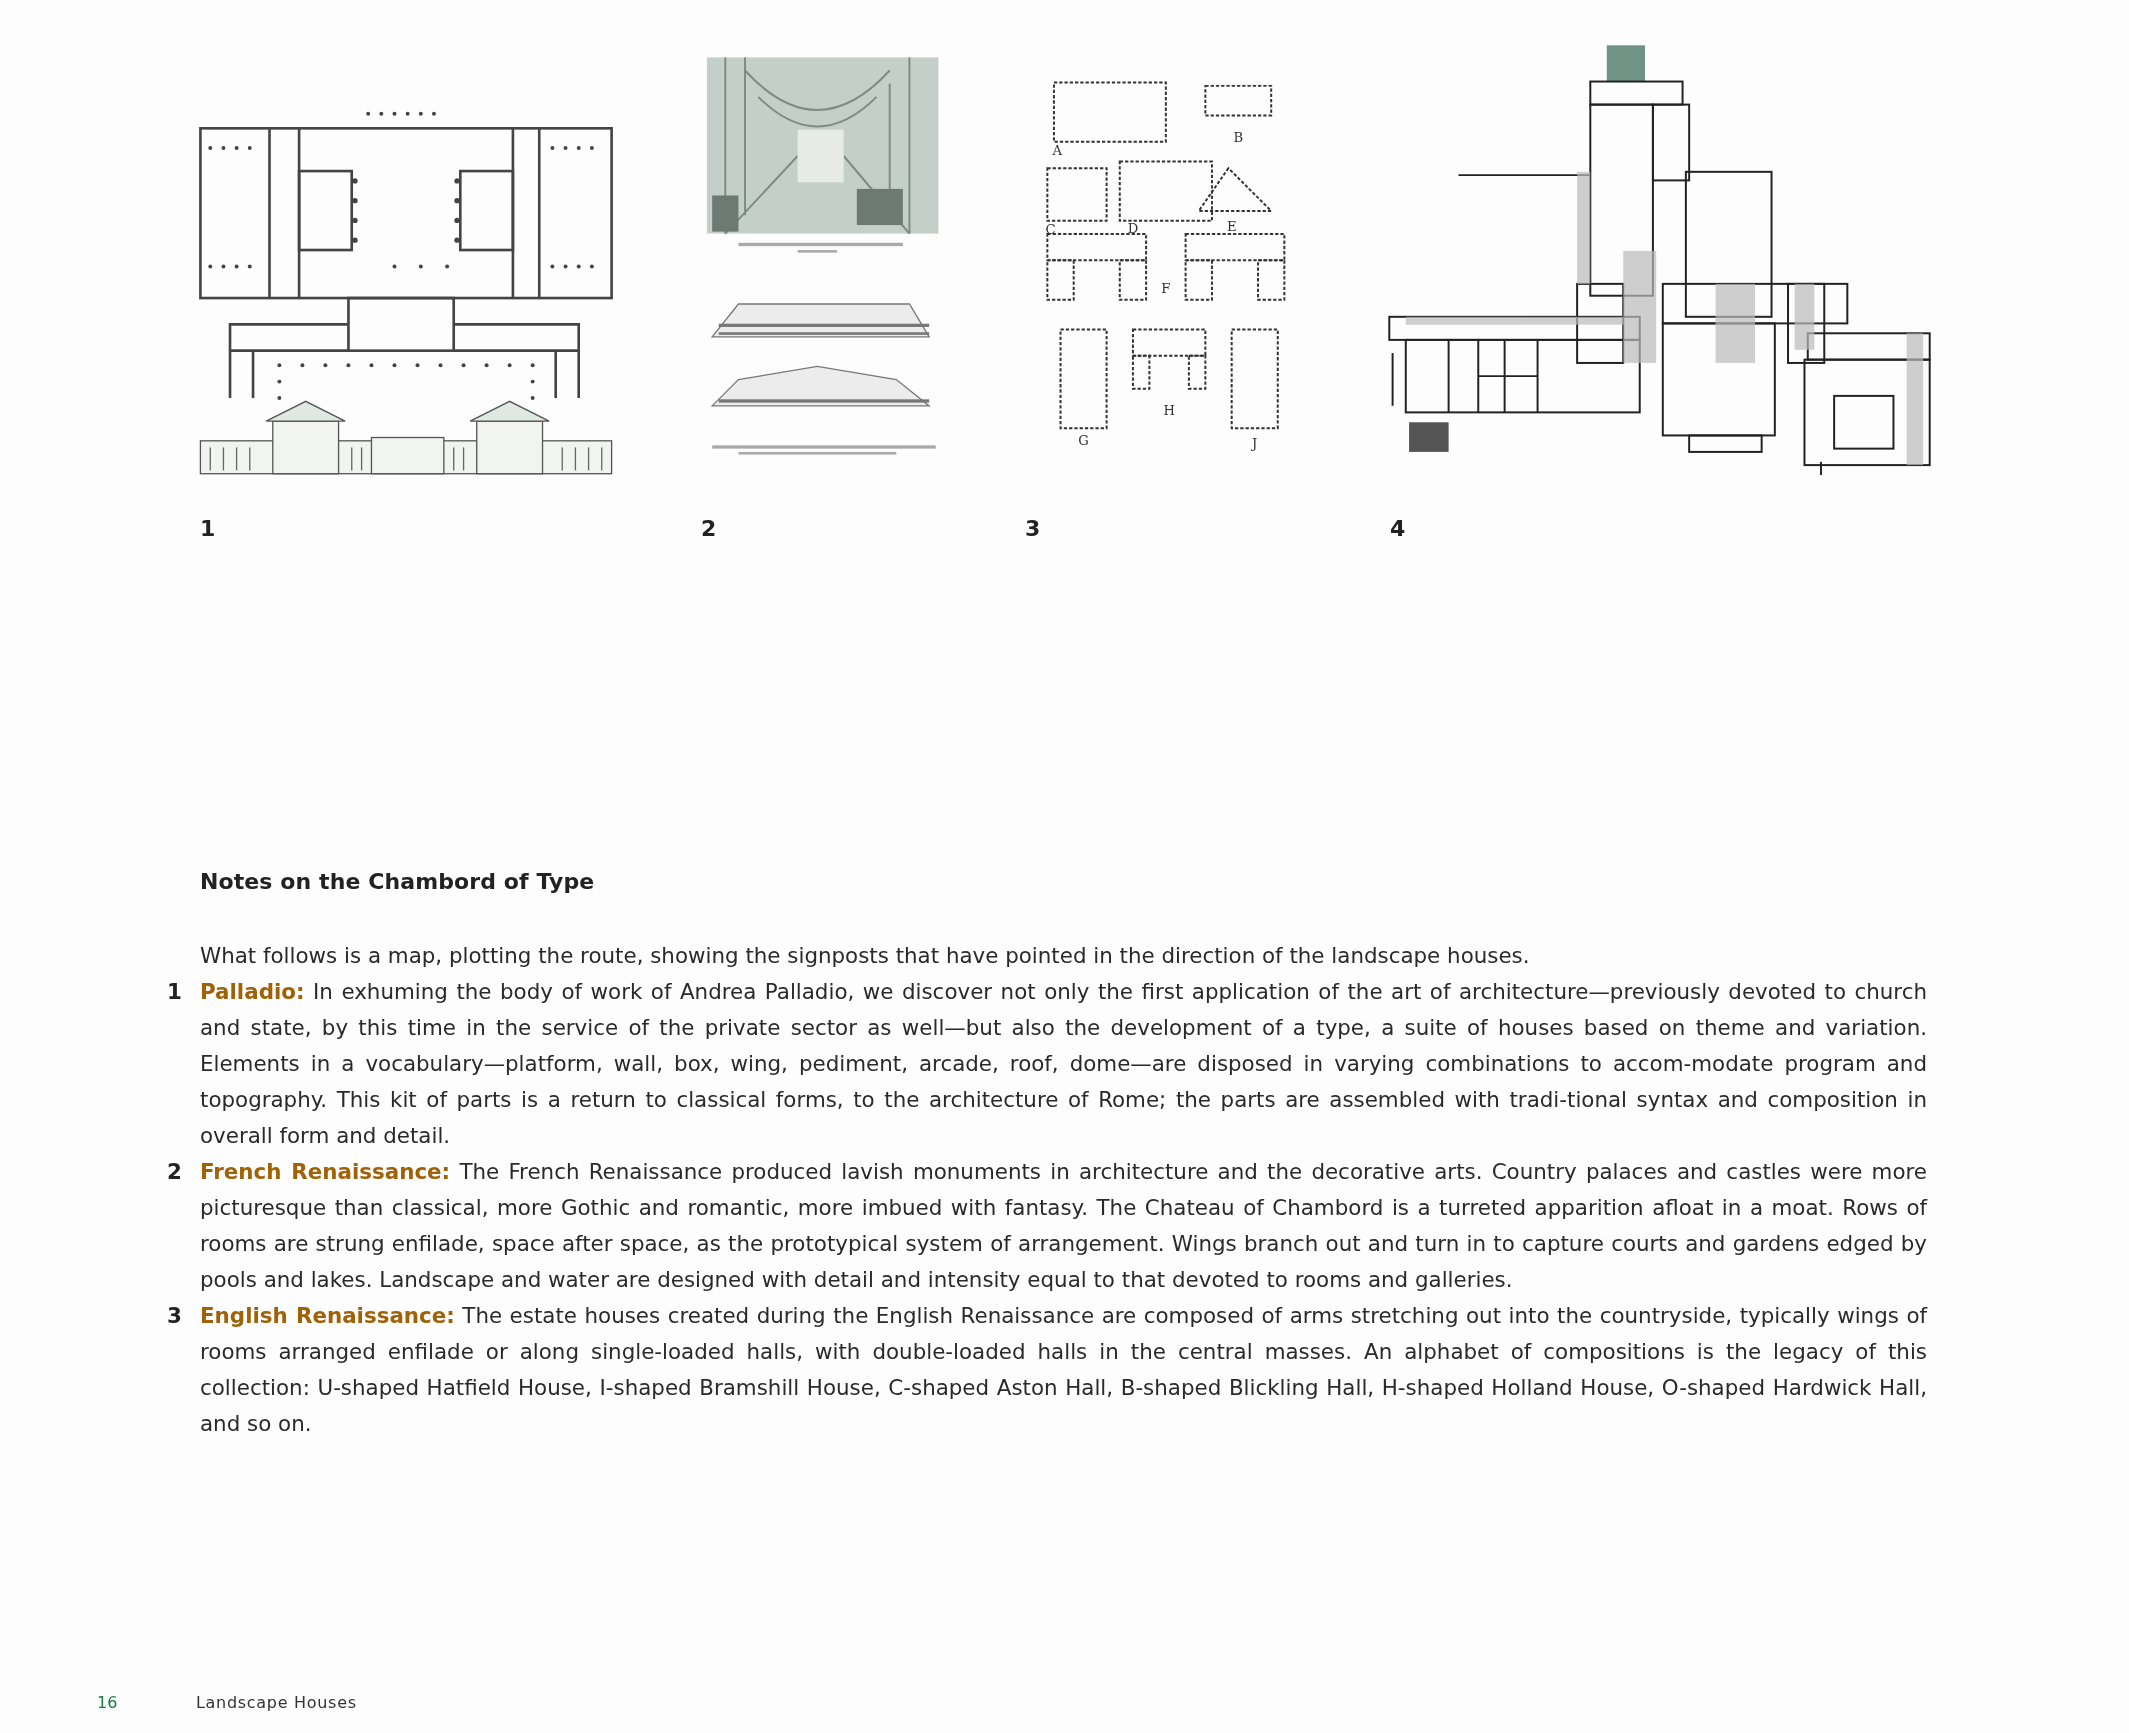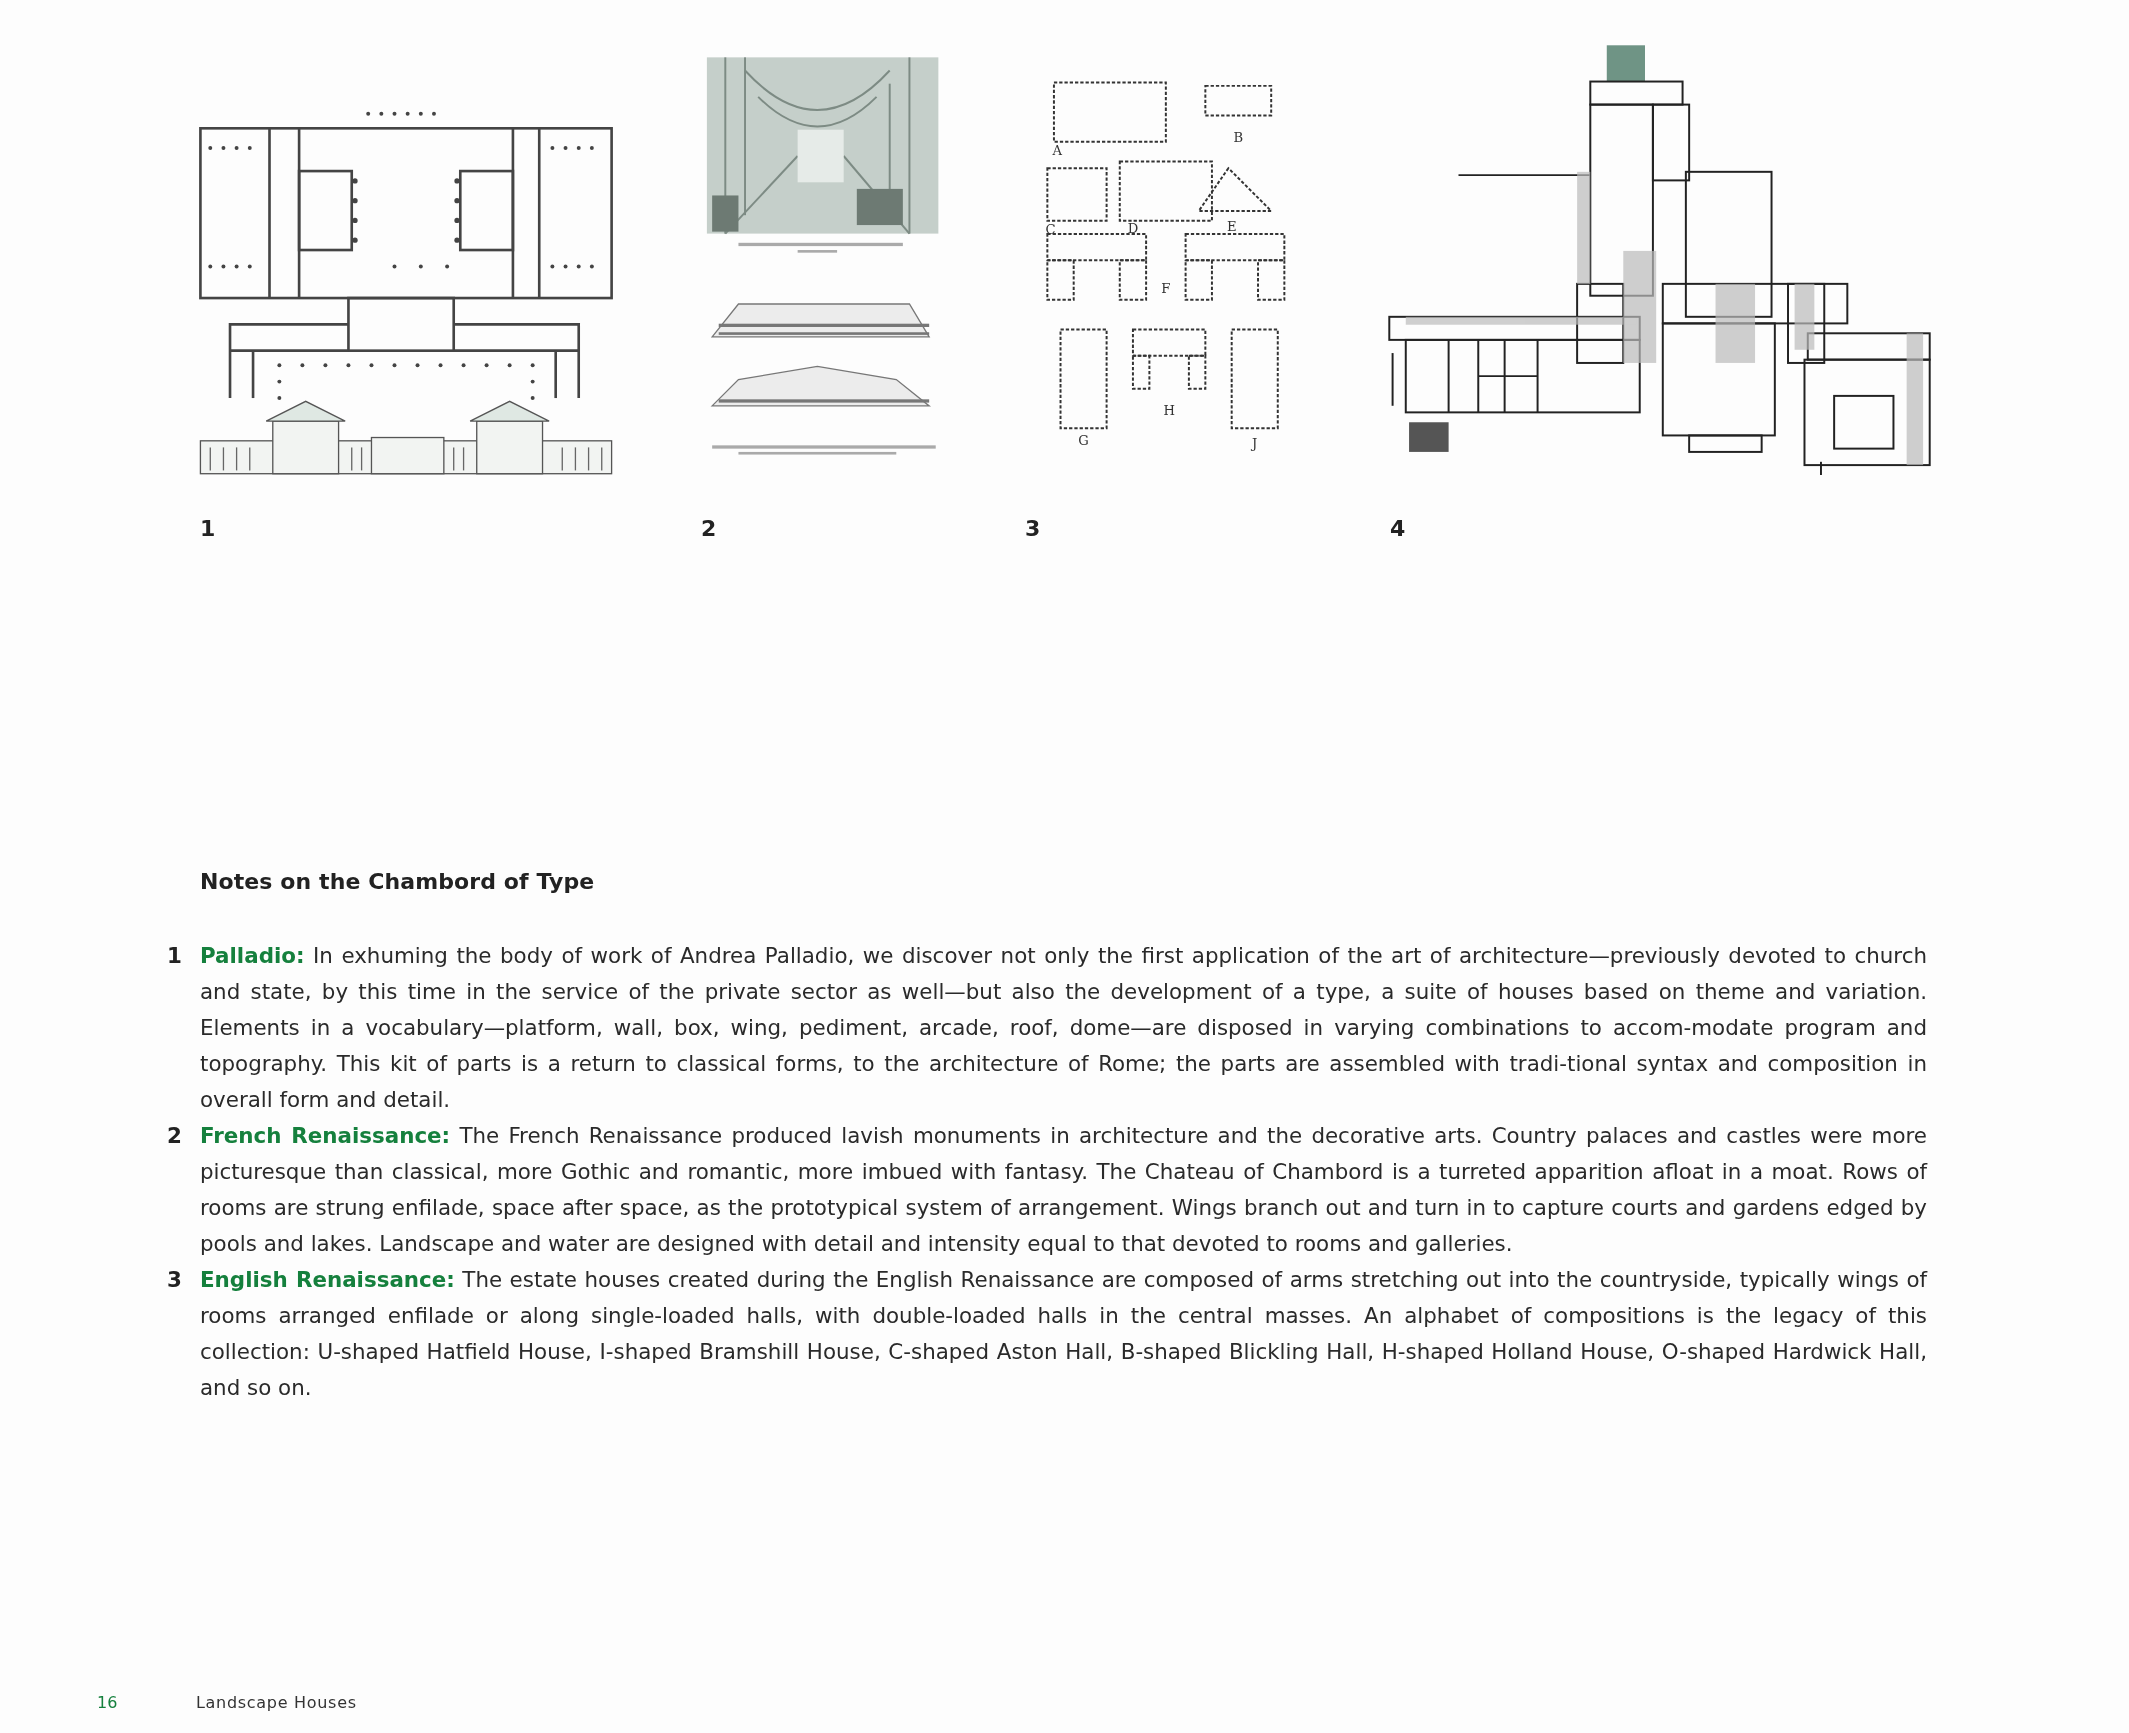--- a/index.html
+++ b/index.html
@@ -21,21 +21,21 @@
   }
   .body-text {
     position: absolute; left: 200px; top: 938px; width: 1727px;
     font-size: 21.4px; line-height: 36px; color: #2a2a2a;
   }
   .intro { margin: 0; text-align: left; }
   .entry { position: relative; margin: 0; text-align: justify; text-align-last: left; }
   .entry-num {
     position: absolute; left: -33px; top: 0; font-weight: bold; color: #222;
   }
-  .entry-title { font-weight: bold; color: #15803d; }
+  .entry-title { font-weight: bold; color: #a16207; }
   .footer-page {
     position: absolute; left: 97px; top: 1693px; font-size: 16px; color: #15803d;
   }
   .footer-title {
     position: absolute; left: 196px; top: 1693px; font-size: 16px; color: #333; letter-spacing: 0.7px;
   }
 </style>
 </head>
 <body>
 
@@ -242,20 +242,21 @@
 </div>
 
 <div class="fig-label" style="left:200px;">1</div>
 <div class="fig-label" style="left:701px;">2</div>
 <div class="fig-label" style="left:1025px;">3</div>
 <div class="fig-label" style="left:1390px;">4</div>
 
 <div class="heading">Notes on the Chambord of Type</div>
 
 <div class="body-text">
+  <p class="intro">What follows is a map, plotting the route, showing the signposts that have pointed in the direction of the landscape houses.</p>
 
   <p class="entry">
     <span class="entry-num">1</span><span class="entry-title">Palladio:</span><span> In exhuming the body of work of Andrea Palladio, we discover not only the first application of the art of architecture—previously devoted to church and state, by this time in the service of the private sector as well—but also the development of a type, a suite of houses based on theme and variation. Elements in a vocabulary—platform, wall, box, wing, pediment, arcade, roof, dome—are disposed in varying combinations to accom-modate program and topography. This kit of parts is a return to classical forms, to the architecture of Rome; the parts are assembled with tradi-tional syntax and composition in overall form and detail.</span>
   </p>
 
   <p class="entry">
     <span class="entry-num">2</span><span class="entry-title">French Renaissance:</span><span> The French Renaissance produced lavish monuments in architecture and the decorative arts. Country palaces and castles were more picturesque than classical, more Gothic and romantic, more imbued with fantasy. The Chateau of Chambord is a turreted apparition afloat in a moat. Rows of rooms are strung enfilade, space after space, as the prototypical system of arrangement. Wings branch out and turn in to capture courts and gardens edged by pools and lakes. Landscape and water are designed with detail and intensity equal to that devoted to rooms and galleries.</span>
   </p>
 
   <p class="entry">

